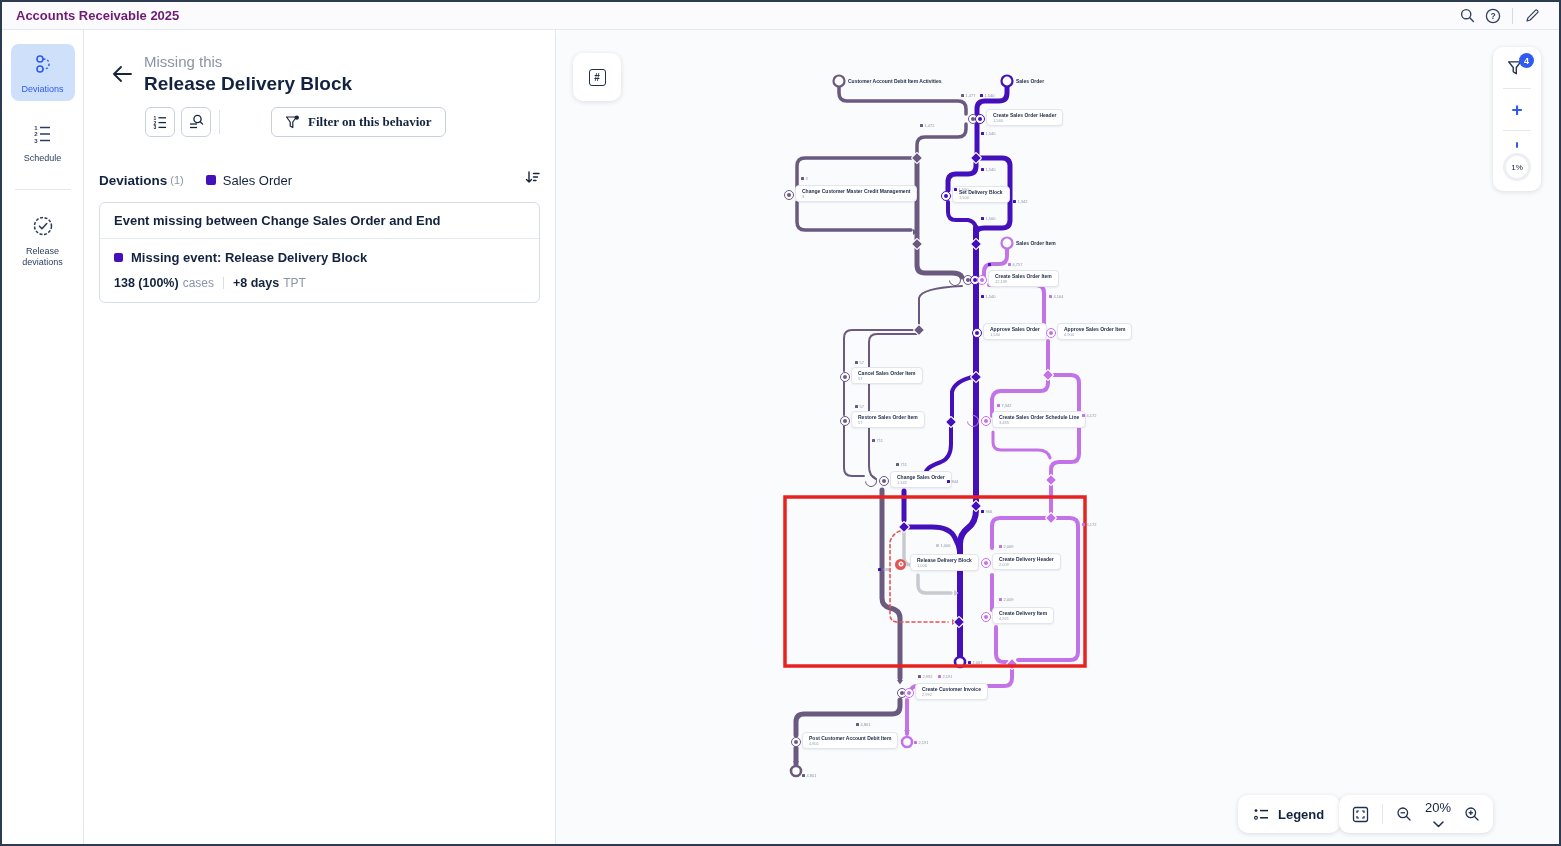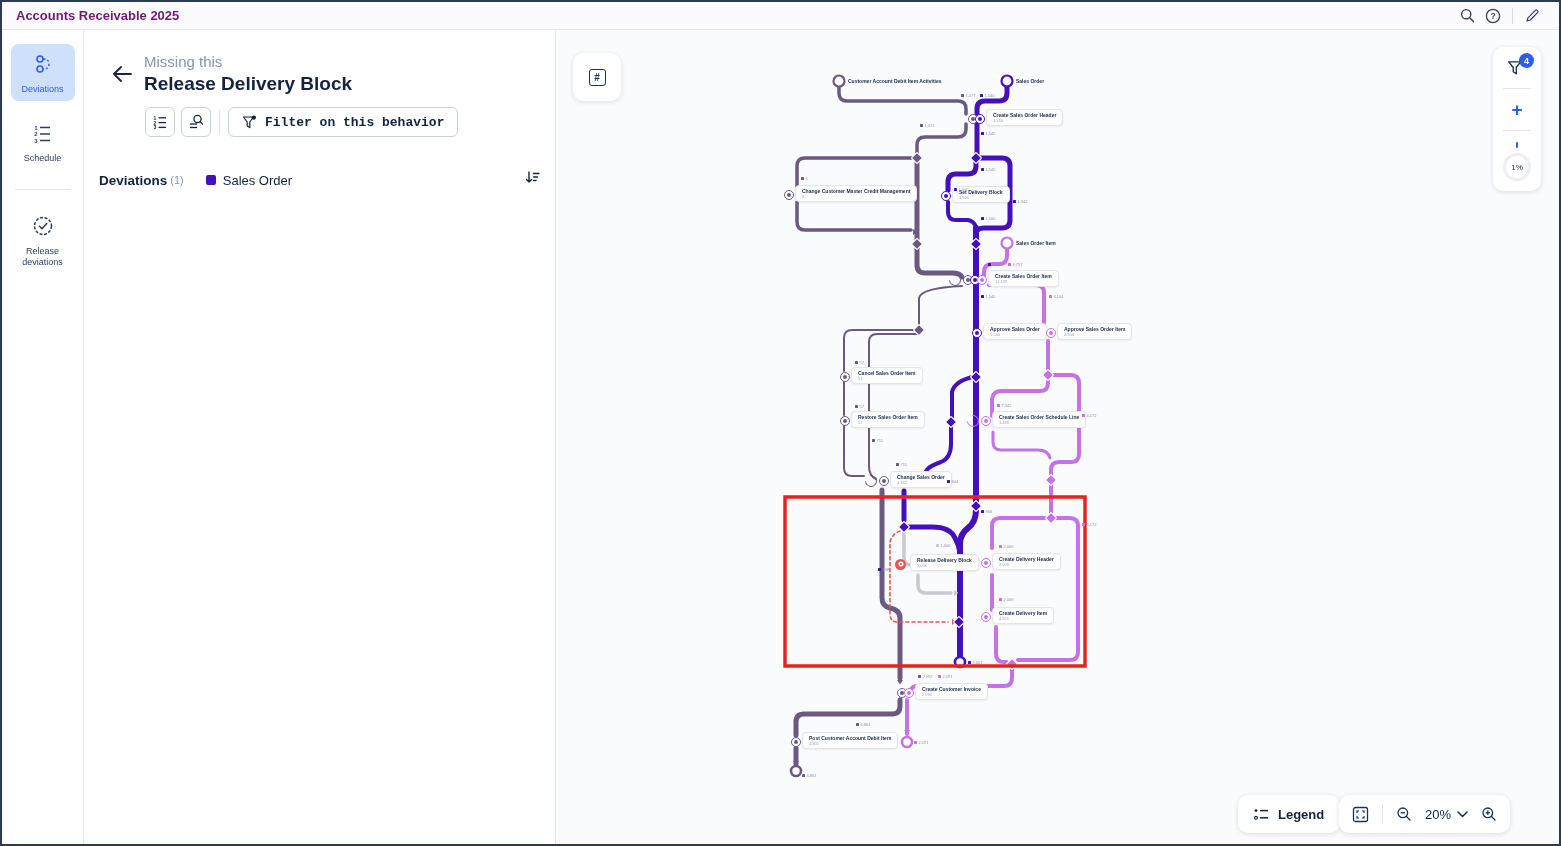--- a/index.html
+++ b/index.html
@@ -65,21 +65,21 @@
   .badge { position:absolute; right:-7px; top:-6px; width:15px; height:15px; border-radius:50%; background:#2f5bf0;
     color:#fff; font-size:9px; font-weight:bold; display:flex; align-items:center; justify-content:center; }
   .plus { font-size:19px; color:#2f5bf0; font-weight:bold; line-height:1; cursor:pointer; }
   .tick { width:2px; height:6px; background:#2f5bf0; border-radius:1px; margin-bottom:5px; }
   .ring { width:28px; height:28px; border-radius:50%; border:3.5px solid #edeff4; display:flex; align-items:center; justify-content:center;
     font-size:8px; color:#13233f; cursor:pointer; }
   .legend-btn { left:682px; top:765px; height:38px; padding:0 16px; display:flex; align-items:center; gap:9px;
     font-size:13px; color:#13233f; cursor:pointer;font-weight:bold; }
   .zoom-bar { left:783px; top:765px; height:38px; padding:0 13px; display:flex; align-items:center; gap:13px; }
   .zb-div { width:1px; height:20px; background:#e3e7ee; }
-  .zoom-val { font-size:13px; color:#13233f; display:flex; align-items:center; gap:6px; cursor:pointer; }
+  .zoom-val { font-size:13px; color:#13233f; display:flex; align-items:center; gap:6px; cursor:pointer;flex-direction:column; }
   .zb-ic { cursor:pointer; display:flex; align-items:center; }
   
   #diagram { position:absolute; inset:0; }
   #edges { position:absolute; left:0; top:0; pointer-events:none; }
   .node { position:absolute; background:#fff; border:1px solid #e2e5ec; border-radius:4px;
     padding:3px 6px 2px; box-shadow:0 1px 2px rgba(20,25,50,.07); line-height:1.15; cursor:pointer; z-index:3; }
   .node .nl { font-size:5px; font-weight:bold; color:#1c2b47; white-space:nowrap; }
   .node .nc { font-size:4px; color:#98a1b1; }
   .nicon { position:absolute; width:10px; height:10px; border-radius:50%; background:#fff; z-index:4; }
   .nicon i { position:absolute; left:50%; top:50%; width:4px; height:4px; border-radius:50%; transform:translate(-50%,-50%); }
@@ -175,21 +175,21 @@
       </div>
       <div class="icon-btn">
         <svg width="16" height="16" viewBox="0 0 16 16">
           <line x1="2" y1="10" x2="9" y2="10" stroke="#16243d" stroke-width="1.3"></line>
             <line x1="2" y1="13.5" x2="9" y2="13.5" stroke="#16243d" stroke-width="1.3"></line>
           <circle cx="9.5" cy="5" r="3.6" fill="none" stroke="#16243d" stroke-width="1.3"></circle>
             <line x1="12.2" y1="7.7" x2="14.6" y2="10.1" stroke="#16243d" stroke-width="1.3" stroke-linecap="round"></line>
         </svg>
       </div>
       <div class="vdiv"></div>
-      <button class="filter-btn" style="font-family:Liberation Mono, monospace;">
+      <button class="filter-btn" style="font-family:Liberation Serif, serif;margin-left:43px;">
         <svg width="15" height="15" viewBox="0 0 15 15">
           <path d="M1.5 2 H11.5 L7.8 7 V12.6 L5.2 11 V7 Z" fill="none" stroke="#16243d" stroke-width="1.2" stroke-linejoin="round"></path>
           <circle cx="11.8" cy="2.6" r="2.2" fill="#16243d"></circle>
         </svg>
         <span>Filter on this behavior</span>
       </button>
     </div>
 
     <div class="sect">
       <span class="h">Deviations</span>
@@ -200,20 +200,36 @@
       <span style="cursor:pointer;">
         <svg width="15" height="14" viewBox="0 0 15 14">
             <path d="M4 1 V11 M1.5 8.5 L4 11 L6.5 8.5" fill="none" stroke="#16243d" stroke-width="1.4" stroke-linecap="round" stroke-linejoin="round"></path>
             <line x1="8.5" y1="2.5" x2="14" y2="2.5" stroke="#16243d" stroke-width="1.4" stroke-linecap="round"></line>
             <line x1="8.5" y1="6" x2="12.5" y2="6" stroke="#16243d" stroke-width="1.4" stroke-linecap="round"></line>
             <line x1="8.5" y1="9.5" x2="11" y2="9.5" stroke="#16243d" stroke-width="1.4" stroke-linecap="round"></line>
           </svg>
       </span>
     </div>
 
+    <div class="card">
+      <div class="card-h">Event missing between Change Sales Order and End</div>
+      <div class="card-b">
+        <div class="mi-row">
+          <span class="mi-sq" style="background: rgb(68, 16, 188);"></span>
+          <span class="mi-txt">Missing event: Release Delivery Block</span>
+        </div>
+        <div class="stats">
+          <b>138 (100%)</b>
+          <span class="g">cases</span>
+          <span class="d"></span>
+          <b>+8 days</b>
+          <span class="g">TPT</span>
+        </div>
+      </div>
+    </div>
   </div>
 
   <div class="canvas">
     <div id="diagram">
       <svg id="edges" width="1007" height="814" viewBox="0 0 1007 814">
           <path d="M283,57 V63 Q283,71 291,71 H402 Q410,71 410,79 V84" stroke="#6a5a80" stroke-width="3.5" fill="none" stroke-linecap="round"></path>
           <path d="M410,94 V99 Q410,107 402,107 H369 Q361,107 361,115 V124" stroke="#6a5a80" stroke-width="3.5" fill="none" stroke-linecap="round"></path>
           <path d="M357,128 H249 Q241,128 241,136 V160" stroke="#6a5a80" stroke-width="3.5" fill="none" stroke-linecap="round"></path>
           <path d="M241,172 V192 Q241,200 249,200 H355" stroke="#6a5a80" stroke-width="3.5" fill="none" stroke-linecap="round"></path>
           <path d="M361,132 V210" stroke="#6a5a80" stroke-width="5" fill="none" stroke-linecap="round"></path>

